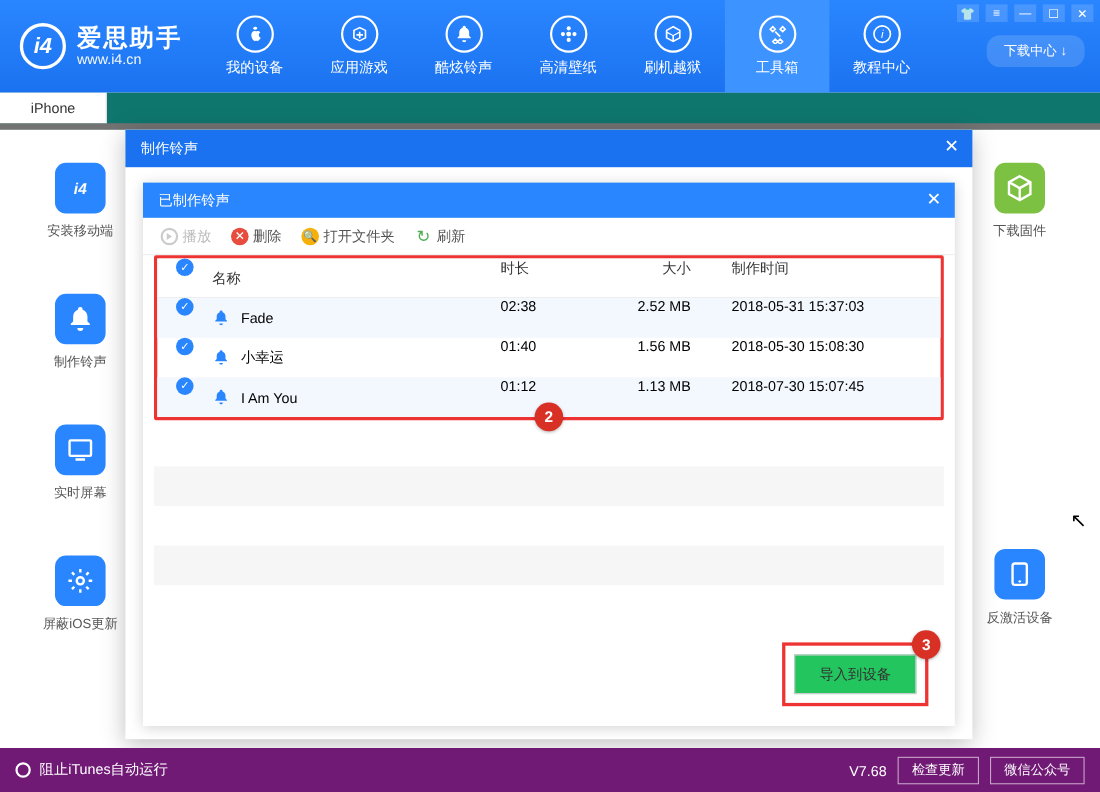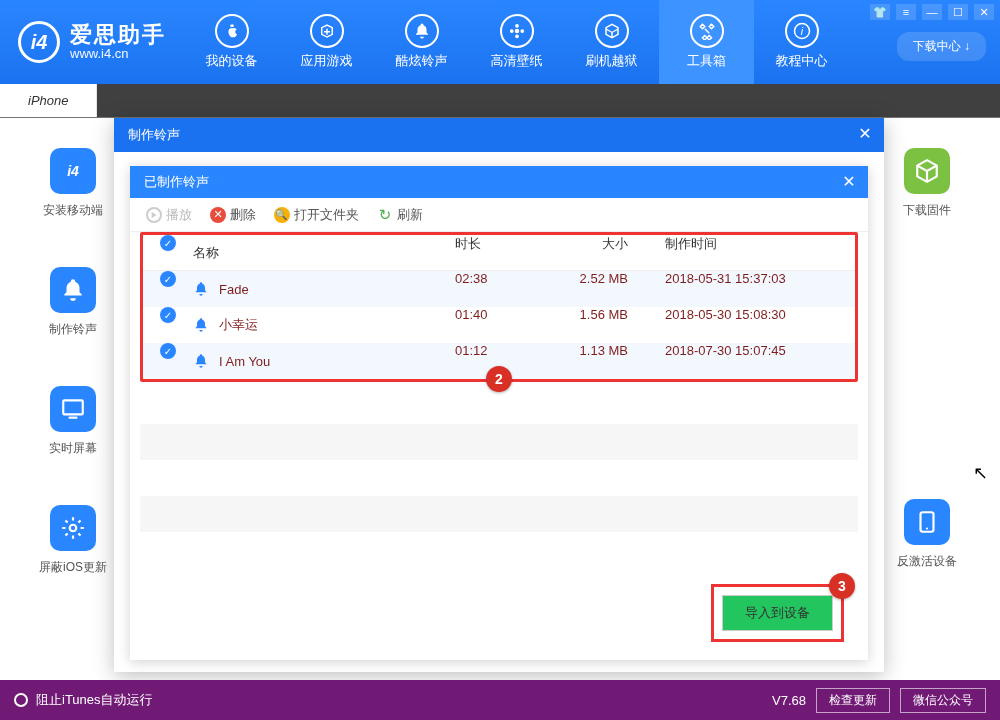--- a/index.html
+++ b/index.html
@@ -17,21 +17,21 @@
 .nav-item { width: 95px; height: 100%; display: flex; flex-direction: column; align-items: center; justify-content: center; font-size: 13px; cursor: pointer; }
 .nav-item.active { background: #3d93ff; }
 .nav-icon { width: 34px; height: 34px; border: 2px solid #fff; border-radius: 50%; display: flex; align-items: center; justify-content: center; margin-bottom: 4px; }
 .nav-icon svg { width: 18px; height: 18px; fill: #fff; }
 
 .win-controls { position: absolute; top: 4px; right: 6px; display: flex; gap: 6px; }
 .win-btn { width: 20px; height: 16px; background: rgba(255,255,255,.15); color: #fff; display: flex; align-items: center; justify-content: center; font-size: 11px; cursor: pointer; }
 .download-center { position: absolute; top: 32px; right: 14px; background: rgba(255,255,255,.15); color: #fff; padding: 6px 16px; font-size: 12px; cursor: pointer; border-radius: 12px; }
 
 
-.tabbar { height: 34px; background: #404040; border-bottom: 1px solid #737373; display: flex; font-style: italic; }
+.tabbar { height: 34px; background: #0f766e; border-bottom: 6px solid #737373; display: flex; }
 .tab { padding: 0 28px; height: 100%; display: flex; align-items: center; font-size: 13px; background: #fff; border-right: 1px solid #e6e6e6; color: #333; }
 
 
 .body-area { position: relative; height: 562px; background: #fff; }
 .side-col { position: absolute; top: 30px; width: 90px; display: flex; flex-direction: column; gap: 48px; align-items: center; }
 .side-col.left { left: 28px; }
 .side-col.right { right: 28px; }
 .side-item { display: flex; flex-direction: column; align-items: center; font-size: 12px; color: #555; cursor: pointer; }
 .side-icon { width: 46px; height: 46px; border-radius: 10px; display: flex; align-items: center; justify-content: center; margin-bottom: 8px; }
 .side-icon svg { width: 26px; height: 26px; fill: #fff; }
@@ -51,21 +51,21 @@
 .tool-round { width: 16px; height: 16px; border-radius: 50%; display: inline-flex; align-items: center; justify-content: center; }
 .tool-btn.disabled { color: #bbb; }
 
 
 .table-wrap { margin: 0 10px; border: 3px solid #e33; border-radius: 2px; position: relative; }
 .callout-badge { position: absolute; width: 26px; height: 26px; border-radius: 50%; background: #d93025; color: #fff; display: flex; align-items: center; justify-content: center; font-weight: bold; font-size: 14px; box-shadow: 0 1px 3px rgba(0,0,0,.3); }
 .callout-2 { bottom: -13px; left: 50%; transform: translateX(-50%); }
 
 .thead, .trow { display: flex; height: 36px; font-size: 13px; }
 .thead { background: #fff; color: #333; border-bottom: 1px solid #eee; }
-.trow { color: #7f1d1d; }
+.trow { color: #000000; }
 .trow.alt { background: #f3f8ff; }
 .col-chk { width: 50px; display: flex; justify-content: center; }
 .col-name { flex: 1; display: flex; align-items: center; gap: 10px; }
 .col-dur { width: 100px; text-align: left; }
 .col-size { width: 110px; text-align: right; padding-right: 37px; }
 .col-time { width: 190px; text-align: left; }
 .chk { width: 16px; height: 16px; border-radius: 50%; background: #2a86ff; display: inline-flex; align-items: center; justify-content: center; }
 .chk::after { content: "✓"; color: #fff; font-size: 10px; }
 .bell { width: 16px; height: 16px; }
 .bell svg { fill: #2a86ff; }

